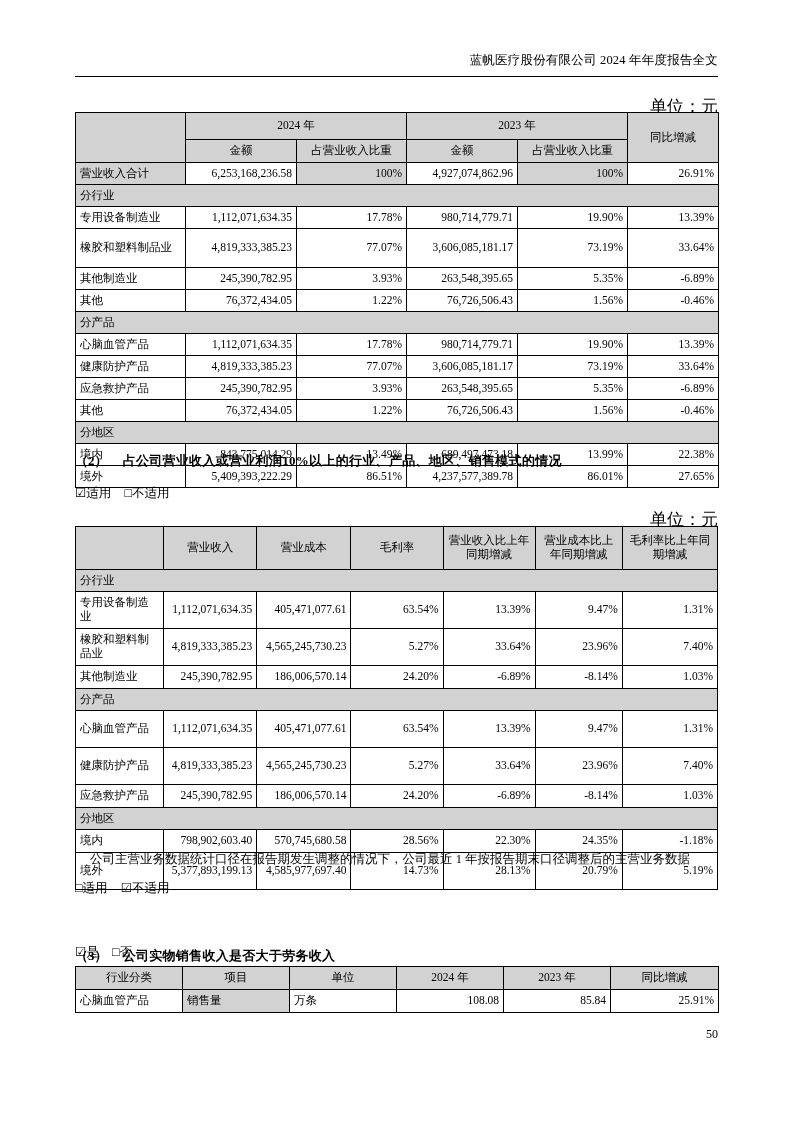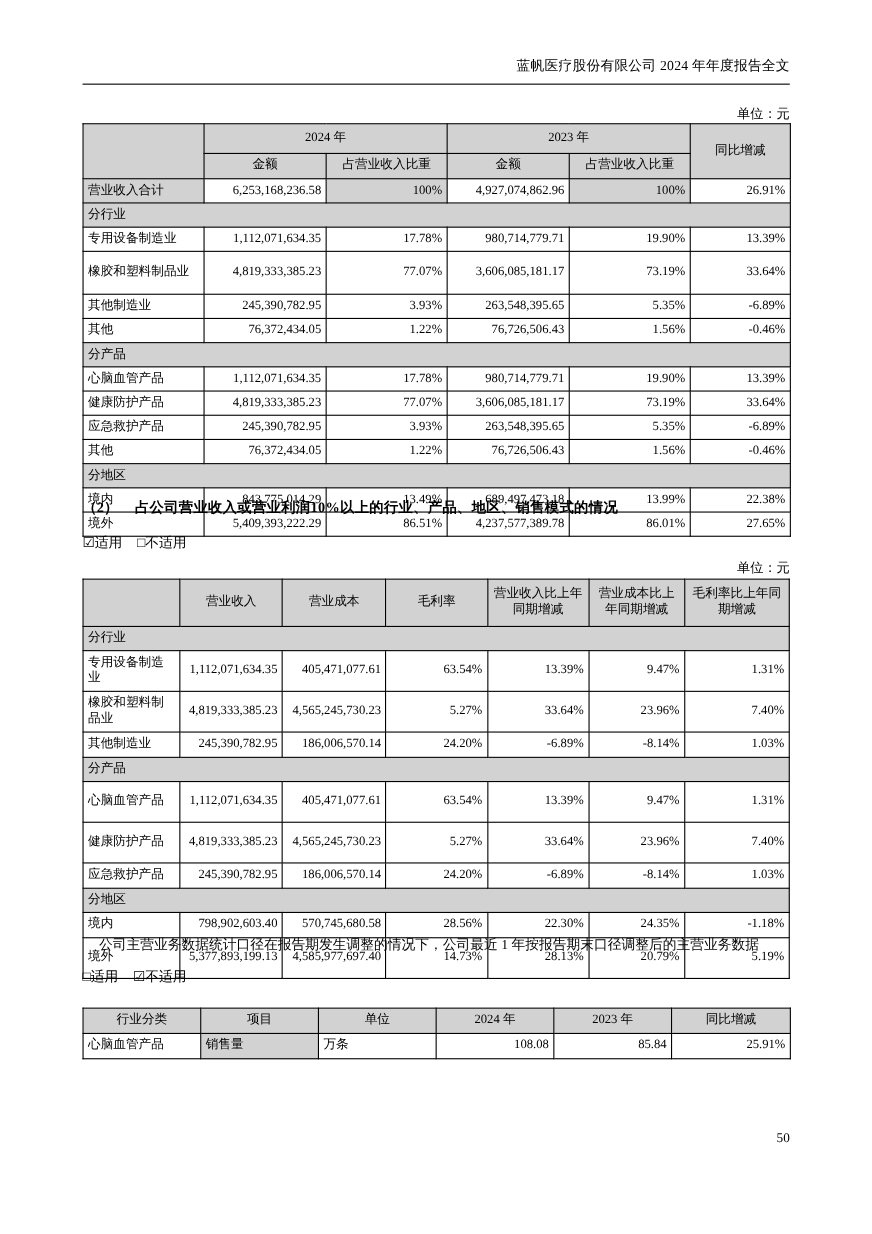--- a/index.html
+++ b/index.html
@@ -41,21 +41,21 @@
     height: 0;
     border-top: 1.4px solid #000;
   }
 
   
   .unit-line {
     position: absolute;
     left: 75px;
     width: 643px;
     text-align: right;
-    font-size: 12px;
+    font-size: 17px;
     white-space: nowrap;
   }
   .para {
     position: absolute;
     left: 75px;
     font-size: 12.5px;
     white-space: nowrap;
   }
   .sect-head {
     position: absolute;
@@ -117,21 +117,21 @@
   #table-revenue .grouprow td { height: 19px; }
 
   
   #table-margin { top: 526px; width: 643px; border-radius: 12px; }
   #table-margin th { height: 40px; }
   #table-margin td { height: 20px; }
   #table-margin .tallrow td { height: 34px; }
   #table-margin .grouprow td { height: 19px; }
 
   
-  #table-volume { top: 916px; width: 643px; }
+  #table-volume { top: 966px; width: 643px; }
   #table-volume td { height: 20px; }
 </style>
 </head>
 <body>
 
 <div class="page">
 
   <div class="doc-header">蓝帆医疗股份有限公司 2024 年年度报告全文</div>
   <div class="header-rule"></div>
 

